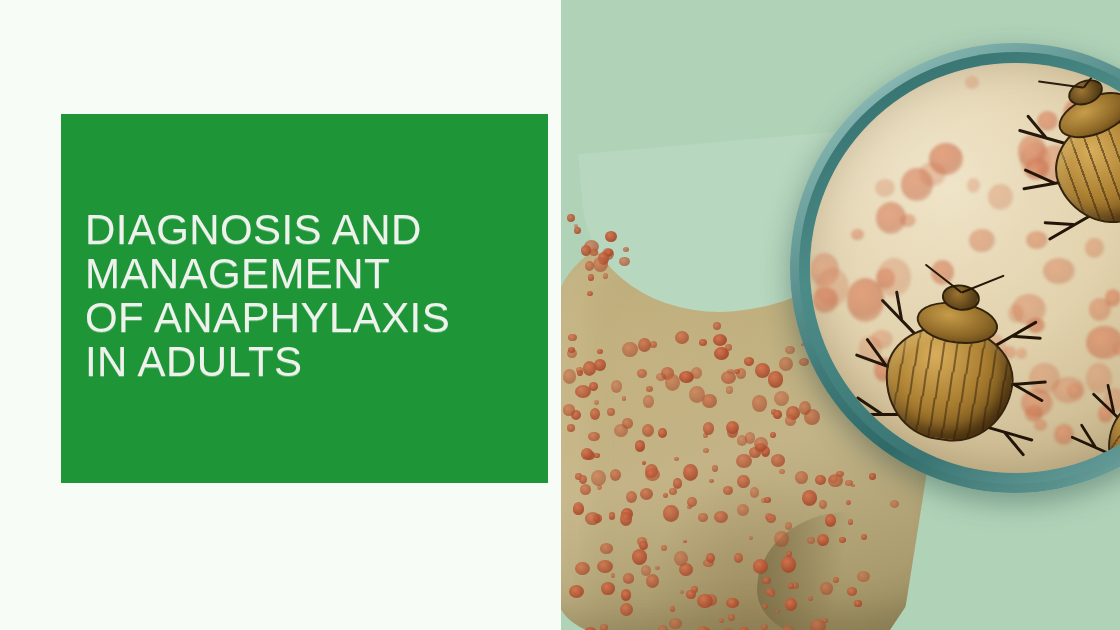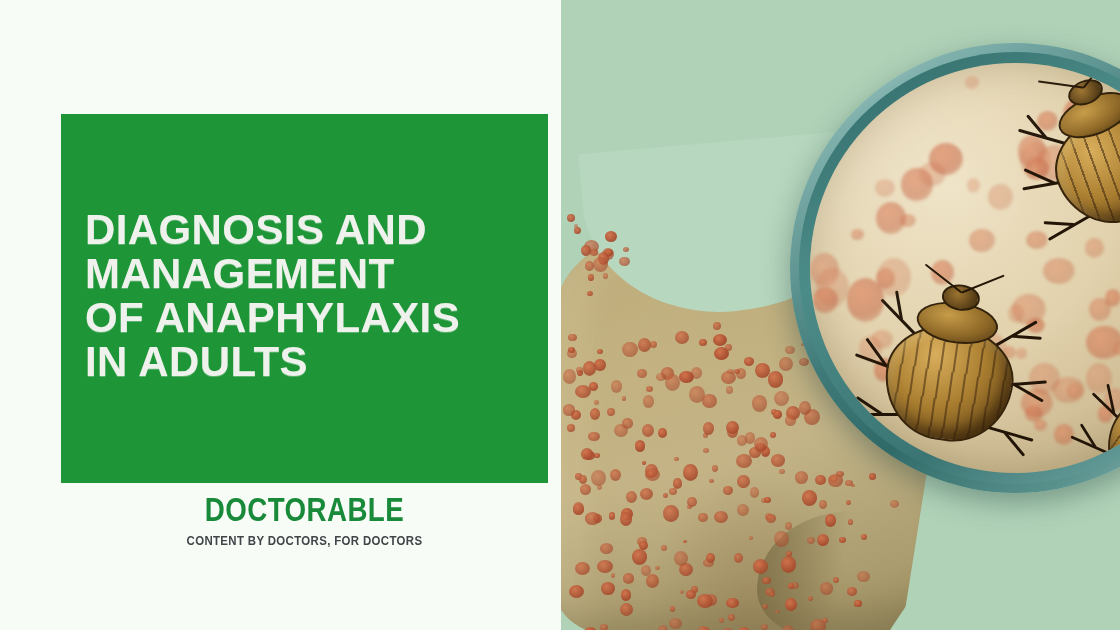--- a/index.html
+++ b/index.html
@@ -173,21 +173,21 @@
     left:61px; top:114px;
     width:487px; height:369px;
     background:#1e9638;
   }
   .title-text {
     position:absolute;
     left:24px; top:94px;
     width:450px;
     color:#eef1ec;
     font-size:42px;
-    font-weight:bold;
+    font-weight:normal;
     line-height:44px;
     letter-spacing:.4px;
     text-transform:uppercase;
     text-shadow:0 1px 0 rgba(255,255,255,.28);
     white-space:pre-line;
   }
 
   
   .logo-block {
     position:absolute;
@@ -552,18 +552,14 @@
     </div>
   </div>
 
   <div class="title-card">
     <div class="title-text">DIAGNOSIS AND
 MANAGEMENT
 OF ANAPHYLAXIS
 IN ADULTS</div>
   </div>
 
-  <div class="logo-block">
-    <div class="logo-word">DOCTORABLE</div>
-    <div class="logo-tagline">CONTENT BY DOCTORS, FOR DOCTORS</div>
-  </div>
 
 </div>
 
 </body></html>

